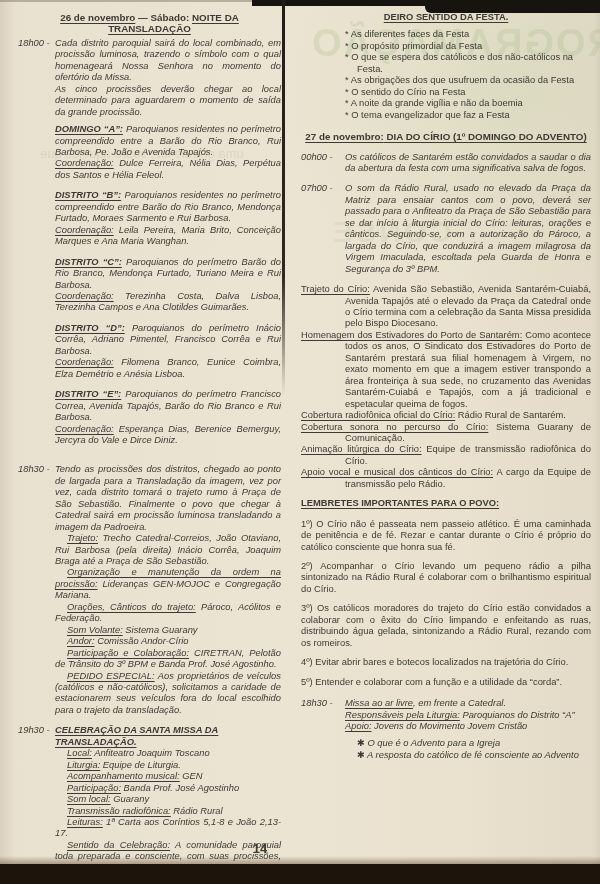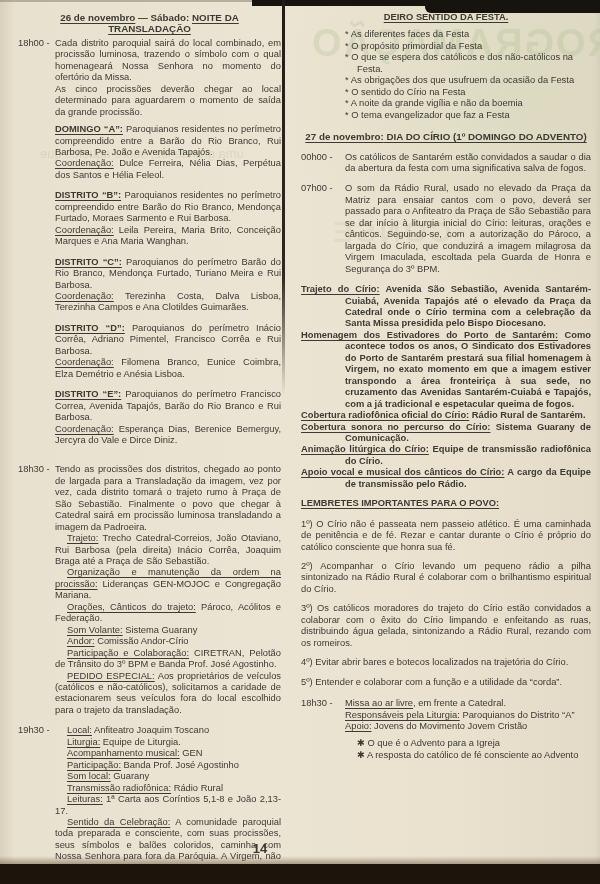--- a/index.html
+++ b/index.html
@@ -24,28 +24,28 @@
   .ghost2{left:330px;top:215px;font-size:30px;opacity:0.14;letter-spacing:3px;}
   .ghost3{left:40px;top:146px;font-size:13px;opacity:0.25;font-weight:normal;}
 
   .col{position:absolute;top:12px;font-size:9.35px;line-height:11.45px;text-align:justify;}
   .col-left{left:18px;width:263px;}
   .col-right{left:301px;width:290px;}
 
   .ul{text-decoration:underline;text-underline-offset:1.5px;}
   .b{font-weight:bold;}
   .hdr{font-weight:bold;font-size:9.8px;text-align:center;margin:0 0 3px 0;}
-  .trow{display:flex;margin:0 0 9px 0;}
+  .trow{display:flex;margin:0 0 9px 0;font-style:italic;}
   .col-left .trow .time{flex:none;width:37px;}
   .col-right .trow .time{flex:none;width:44px;}
   .tcontent{flex:1;min-width:0;}
   p{margin:0;}
   .block{margin:0 0 9px 0;}
   .detail{text-indent:12px;}
-  .rdetail{padding-left:44px;text-indent:-44px;margin:0;font-weight:bold;}
+  .rdetail{padding-left:44px;text-indent:-44px;margin:0;}
   .bullets{margin:4px 0 10px 0;}
   .bullet{margin-left:44px;padding-left:12px;text-indent:-12px;text-align:left;}
   .ctitle{text-align:center;font-weight:bold;margin:0 0 6px 0;}
   .lembrete{margin:0 0 8px 0;}
   .lemtitle{font-weight:bold;margin:2px 0 9px 0;text-align:left;}
   .pageno{position:absolute;left:0;width:520px;bottom:28px;text-align:center;font-weight:bold;font-size:13px;color:#3d3a33;}
   .gap6{height:6px;}.gap2{height:2px;}
 </style>
 </head>
 <body>
@@ -105,20 +105,21 @@
             <p class="detail"><span class="ul">Participação e Colaboração:</span><span> CIRETRAN, Pelotão de Trânsito do 3º BPM e Banda Prof. José Agostinho.</span></p>
 
             <p class="detail"><span class="ul">PEDIDO ESPECIAL:</span><span> Aos proprietários de veículos (católicos e não-católicos), solicitamos a caridade de estacionarem seus veículos fora do local escolhido para o trajeto da transladação.</span></p>
           </div>
       </div>
     </div>
 
     <div class="trow">
       <span class="time">19h30 -</span>
       <div class="tcontent">
+        <p class="ul b" style="text-align:left">CELEBRAÇÃO DA SANTA MISSA DA TRANSLADAÇÃO.</p>
         <div>
 
             <p class="detail"><span class="ul">Local:</span><span> Anfiteatro Joaquim Toscano</span></p>
 
             <p class="detail"><span class="ul">Liturgia:</span><span> Equipe de Liturgia.</span></p>
 
             <p class="detail"><span class="ul">Acompanhamento musical:</span><span> GEN</span></p>
 
             <p class="detail"><span class="ul">Participação:</span><span> Banda Prof. José Agostinho</span></p>
 

